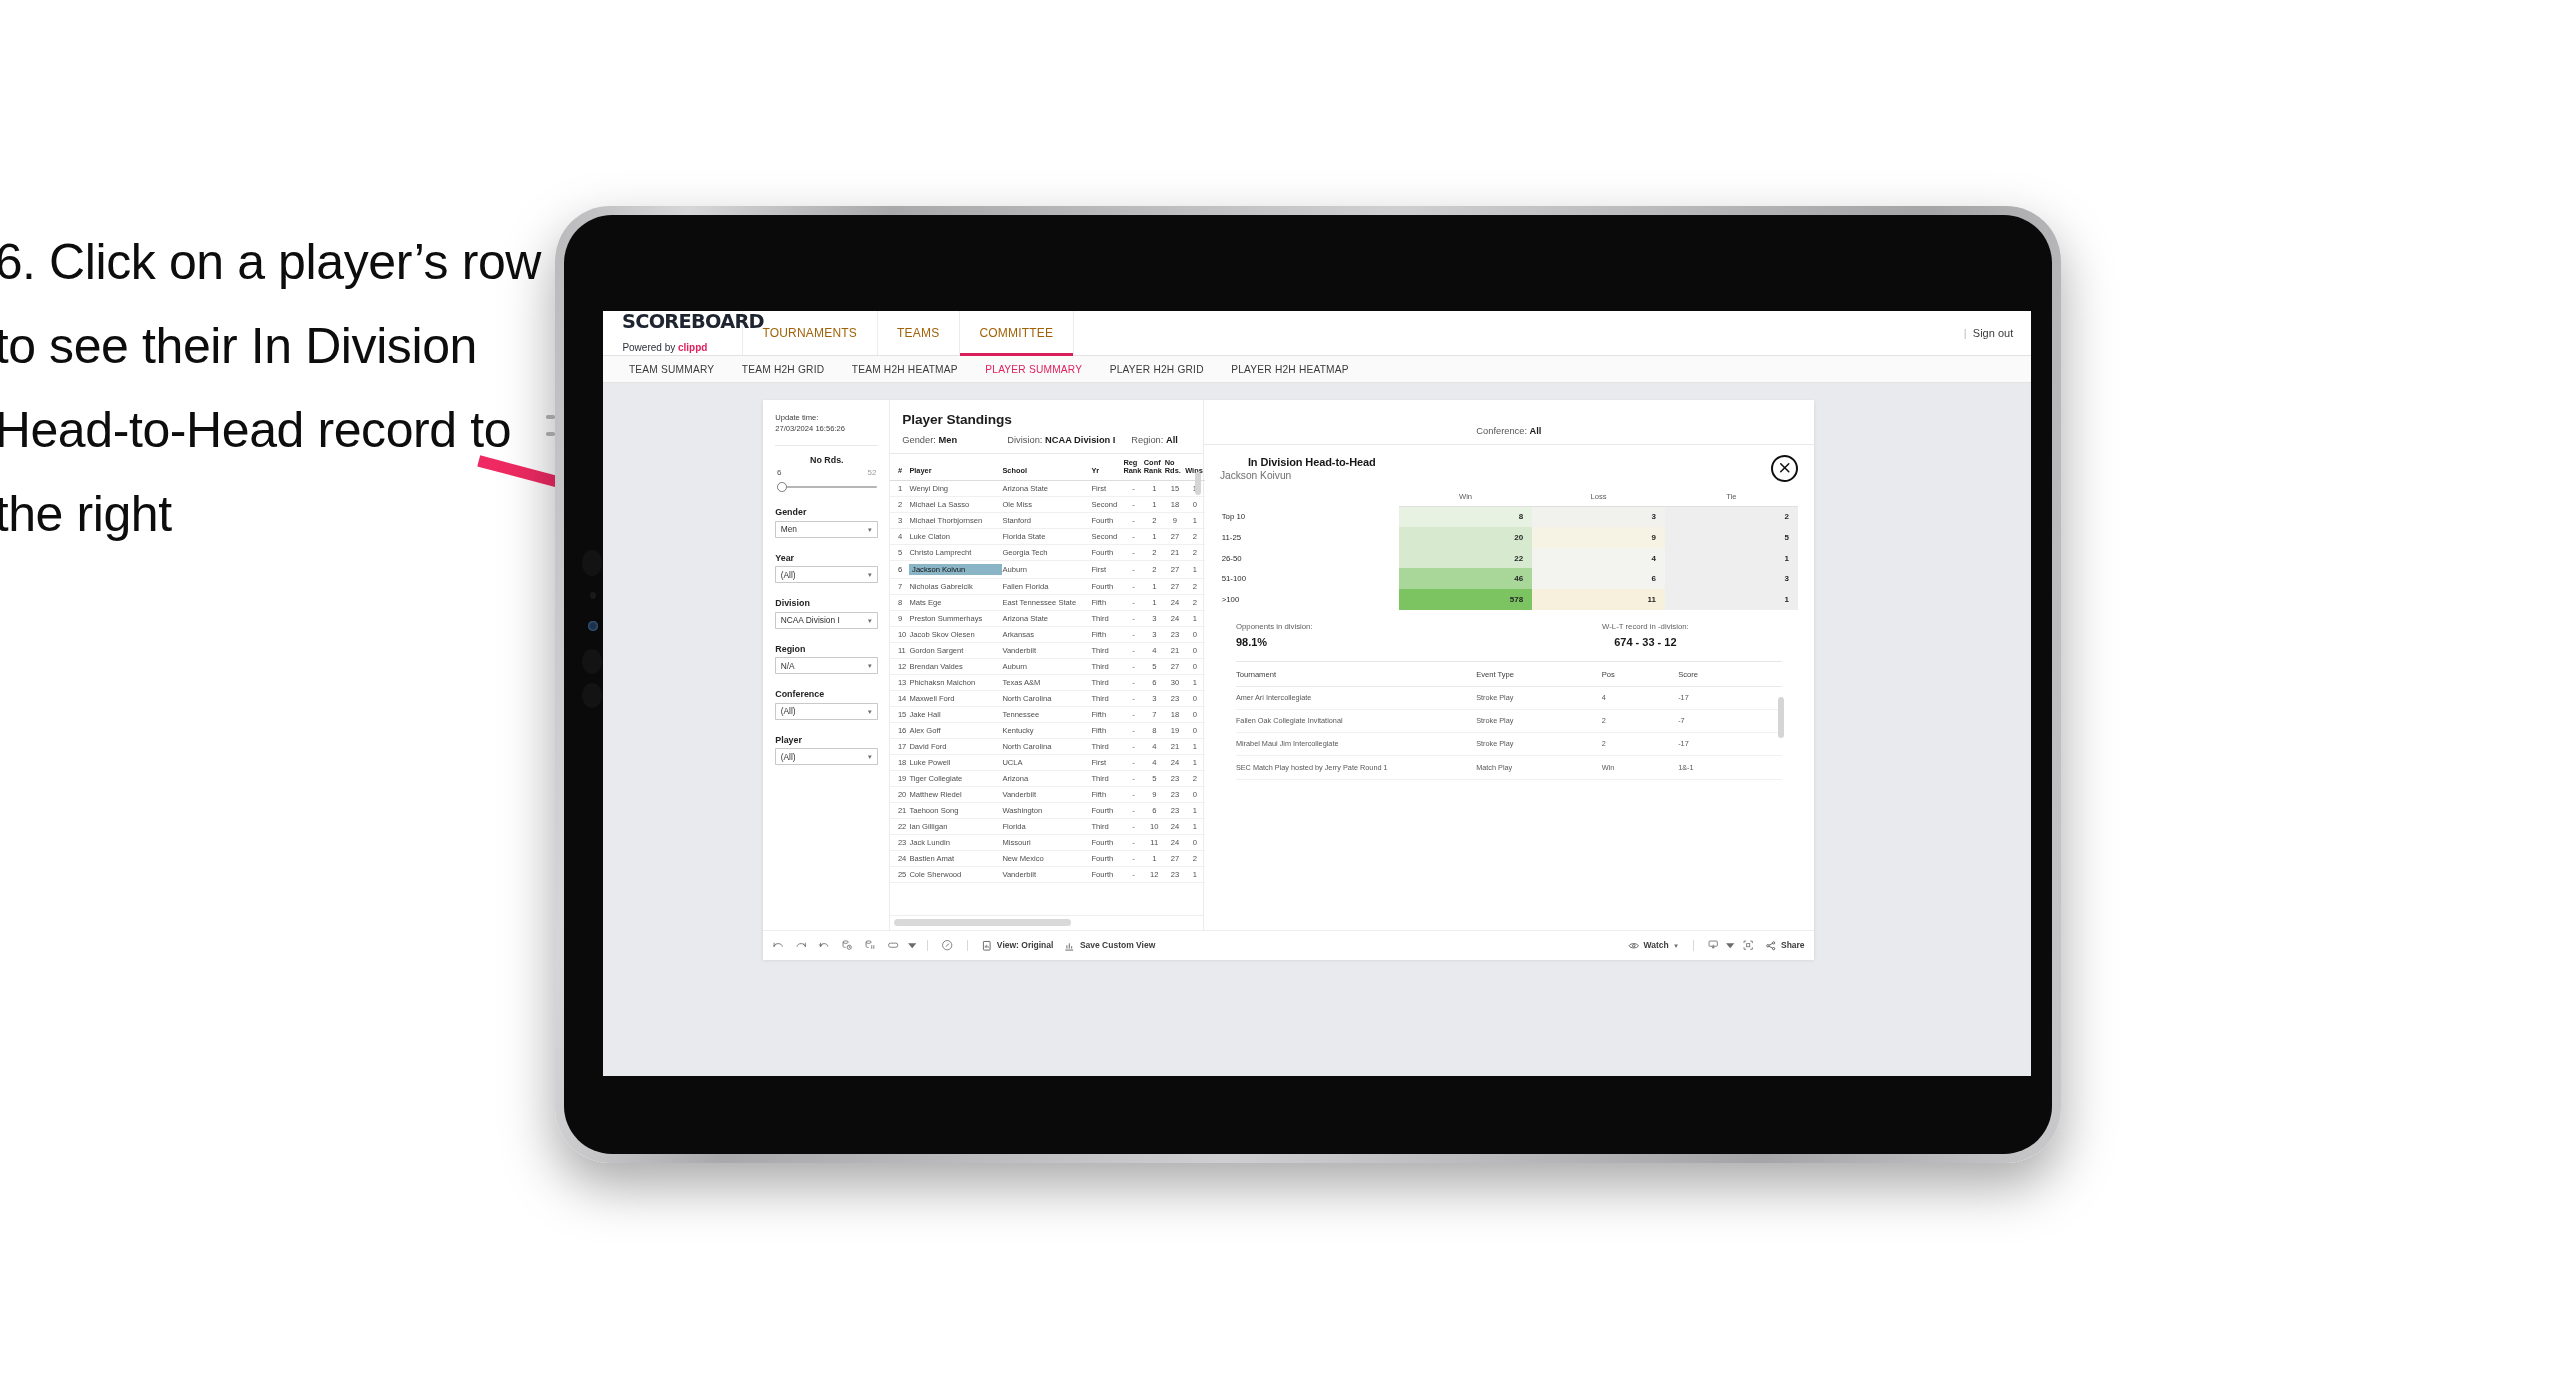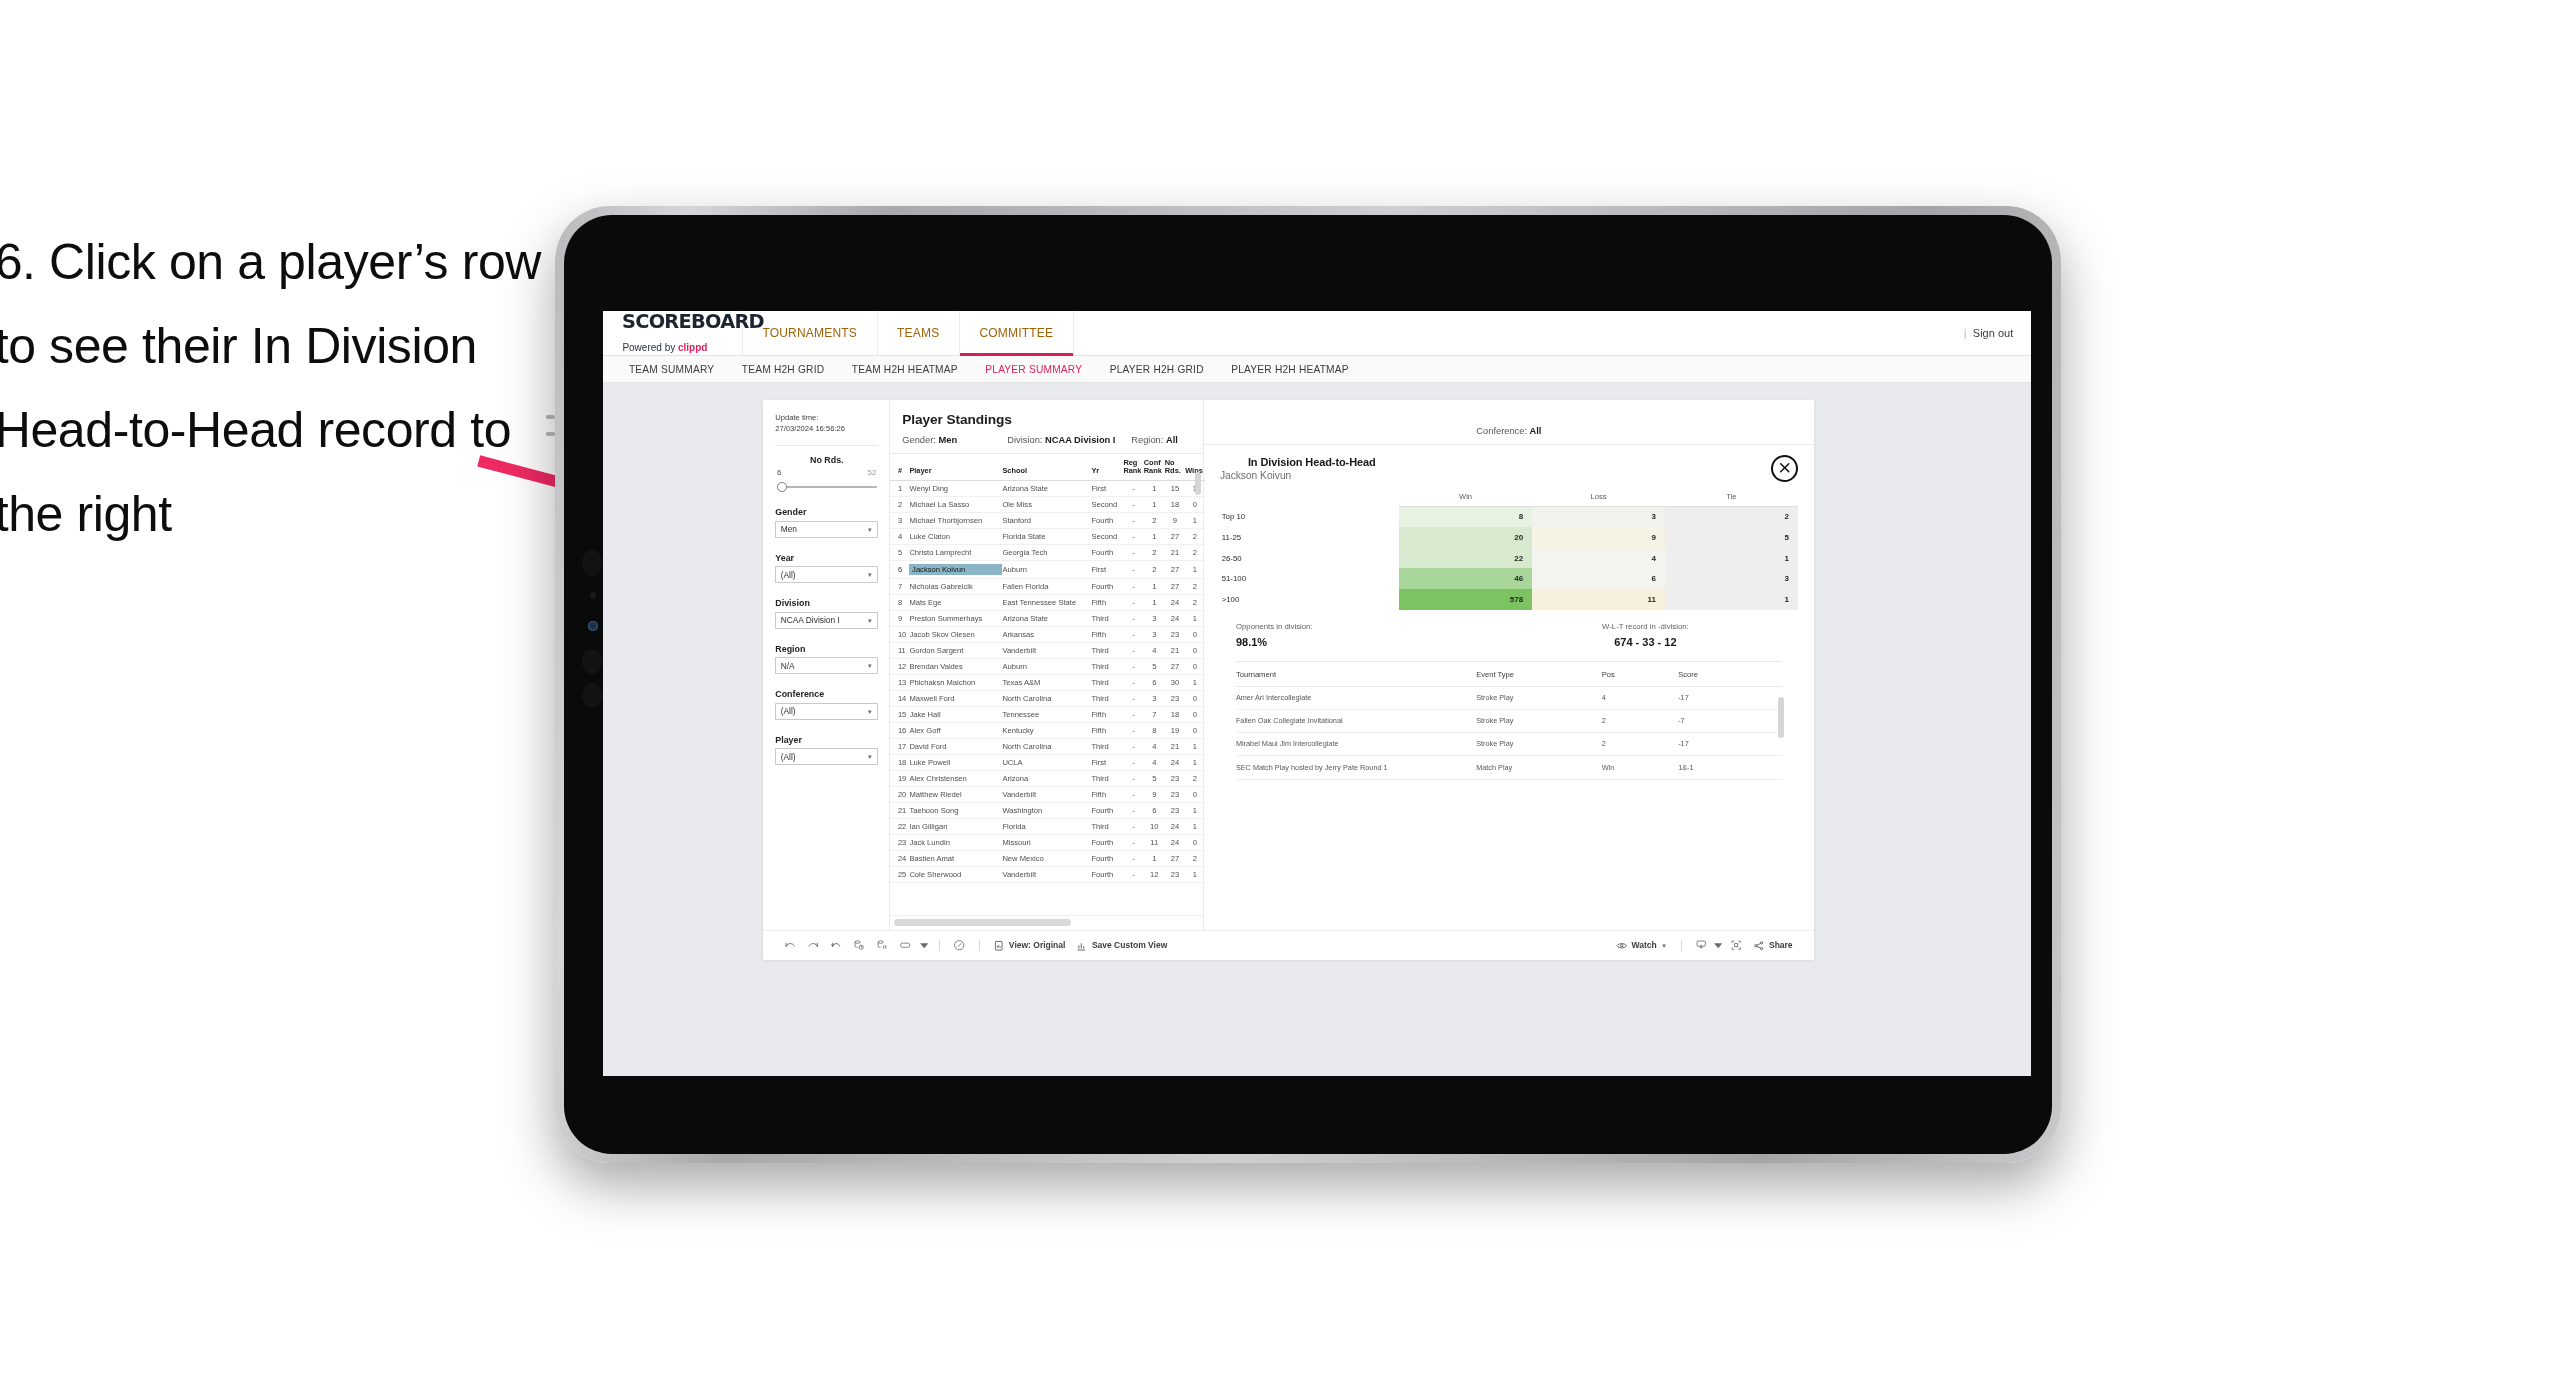--- a/index.html
+++ b/index.html
@@ -169,21 +169,21 @@
   #trn{margin:12.4px 16px 0 16px;border-top:0.9px solid #e6e6e6;position:relative;}
   table.trn{width:100%;border-collapse:collapse;table-layout:fixed;}
   table.trn th{font-size:7.6px;color:#3c3c3c;font-weight:normal;text-align:left;
     padding:8px 0 7px 0;border-bottom:0.9px solid #e9e9e9;}
   table.trn td{font-size:7.3px;color:#585858;padding:6.2px 0;border-bottom:0.9px solid #f1f1f1;line-height:1.35;}
   col.tr-n{width:44%;} col.tr-e{width:23%;} col.tr-p{width:14%;} col.tr-s{width:19%;}
   #trnscroll{position:absolute;right:-1.8px;top:35px;width:6.2px;height:41px;background:#d5d5d5;border-radius:3.5px;}
 
   
   #footer{height:29px;border-top:0.9px solid #ededed;display:flex;align-items:center;
-    padding:0 16px;gap:0;font-size:8.5px;color:#4d4d4d;}
+    padding:0 4px;gap:0;font-size:8.5px;color:#4d4d4d;}
   .ficon{width:23px;display:flex;align-items:center;justify-content:center;cursor:pointer;color:#6b6b6b;}
   .ficon svg{width:12.4px;height:12.4px;}
   .fsep{width:0.9px;height:11.5px;background:#d8d8d8;margin:0 8px;}
   .fbtn{display:flex;align-items:center;gap:4.4px;cursor:pointer;color:#3d3d3d;
         font-weight:bold;font-size:8.5px;padding:0 5.3px;}
   .fbtn svg{width:11.5px;height:11.5px;}
   #f-spacer{flex:1;}
 </style>
 </head>
 <body>
@@ -507,21 +507,21 @@
                       <td class="t-player">Luke Powell</td>
                       <td>UCLA</td>
                       <td>First</td>
                       <td class="t-c">-</td>
                       <td class="t-c">4</td>
                       <td class="t-c">24</td>
                       <td class="t-c">1</td>
                     </tr>
                     <tr>
                       <td class="t-num">19</td>
-                      <td class="t-player">Alex Christensen</td>
+                      <td class="t-player">Tiger Collegiate</td>
                       <td>Arizona</td>
                       <td>Third</td>
                       <td class="t-c">-</td>
                       <td class="t-c">5</td>
                       <td class="t-c">23</td>
                       <td class="t-c">2</td>
                     </tr>
                     <tr>
                       <td class="t-num">20</td>
                       <td class="t-player">Matthew Riedel</td>

